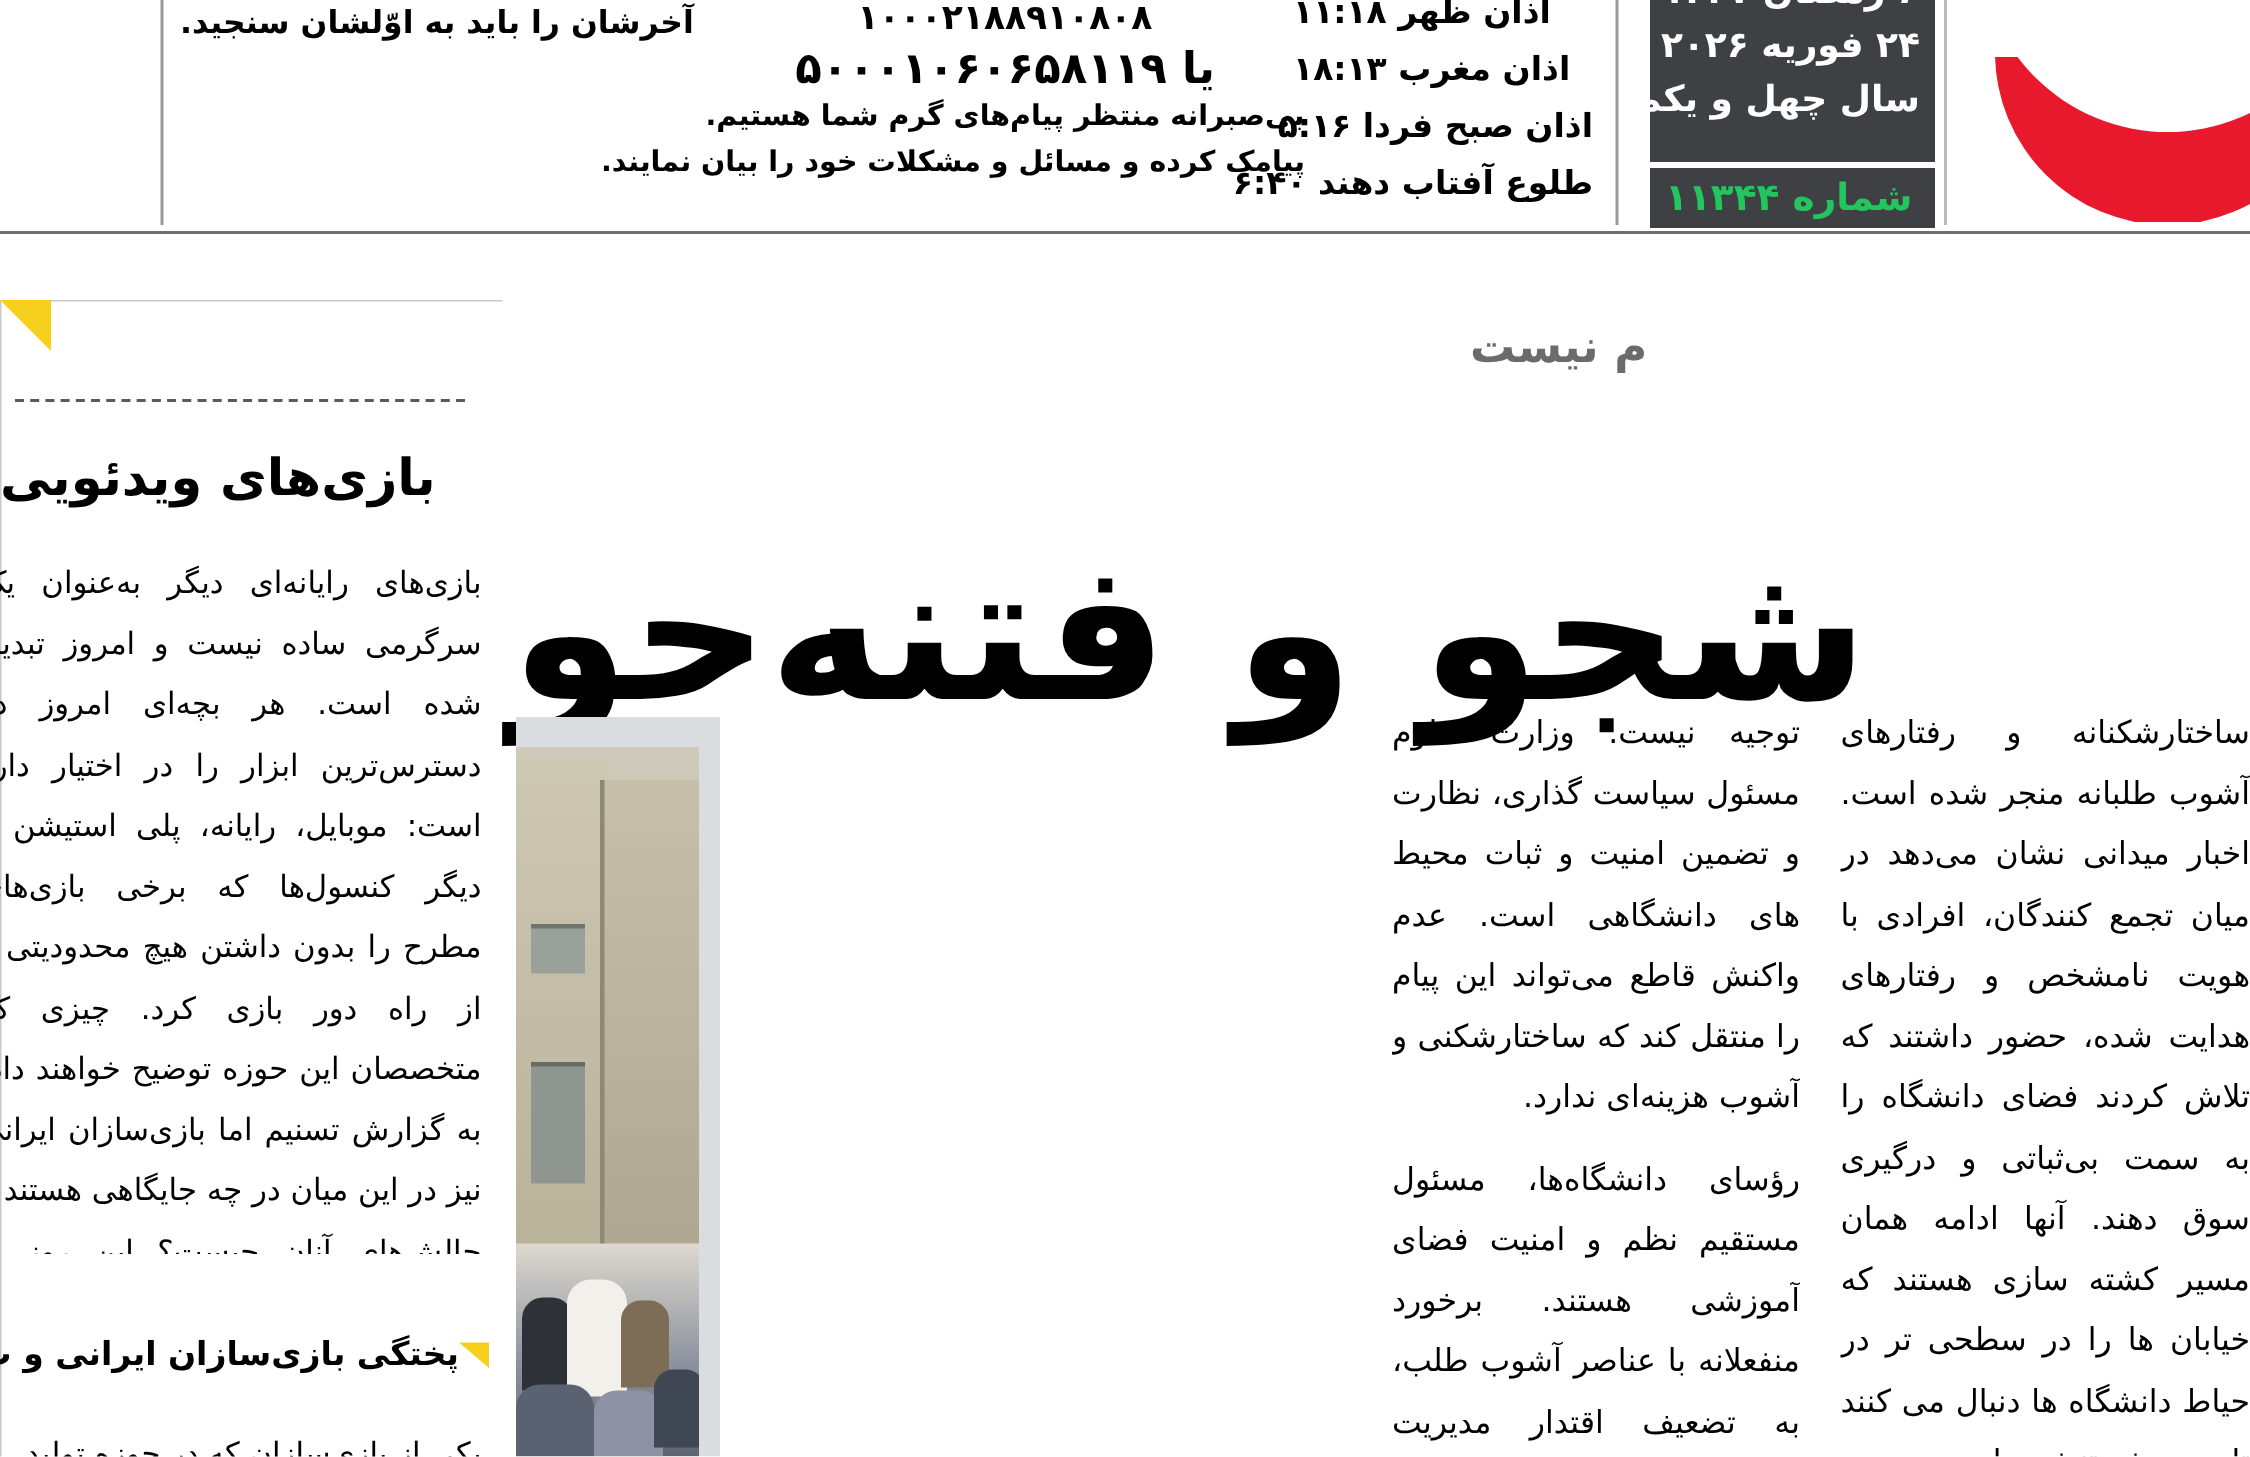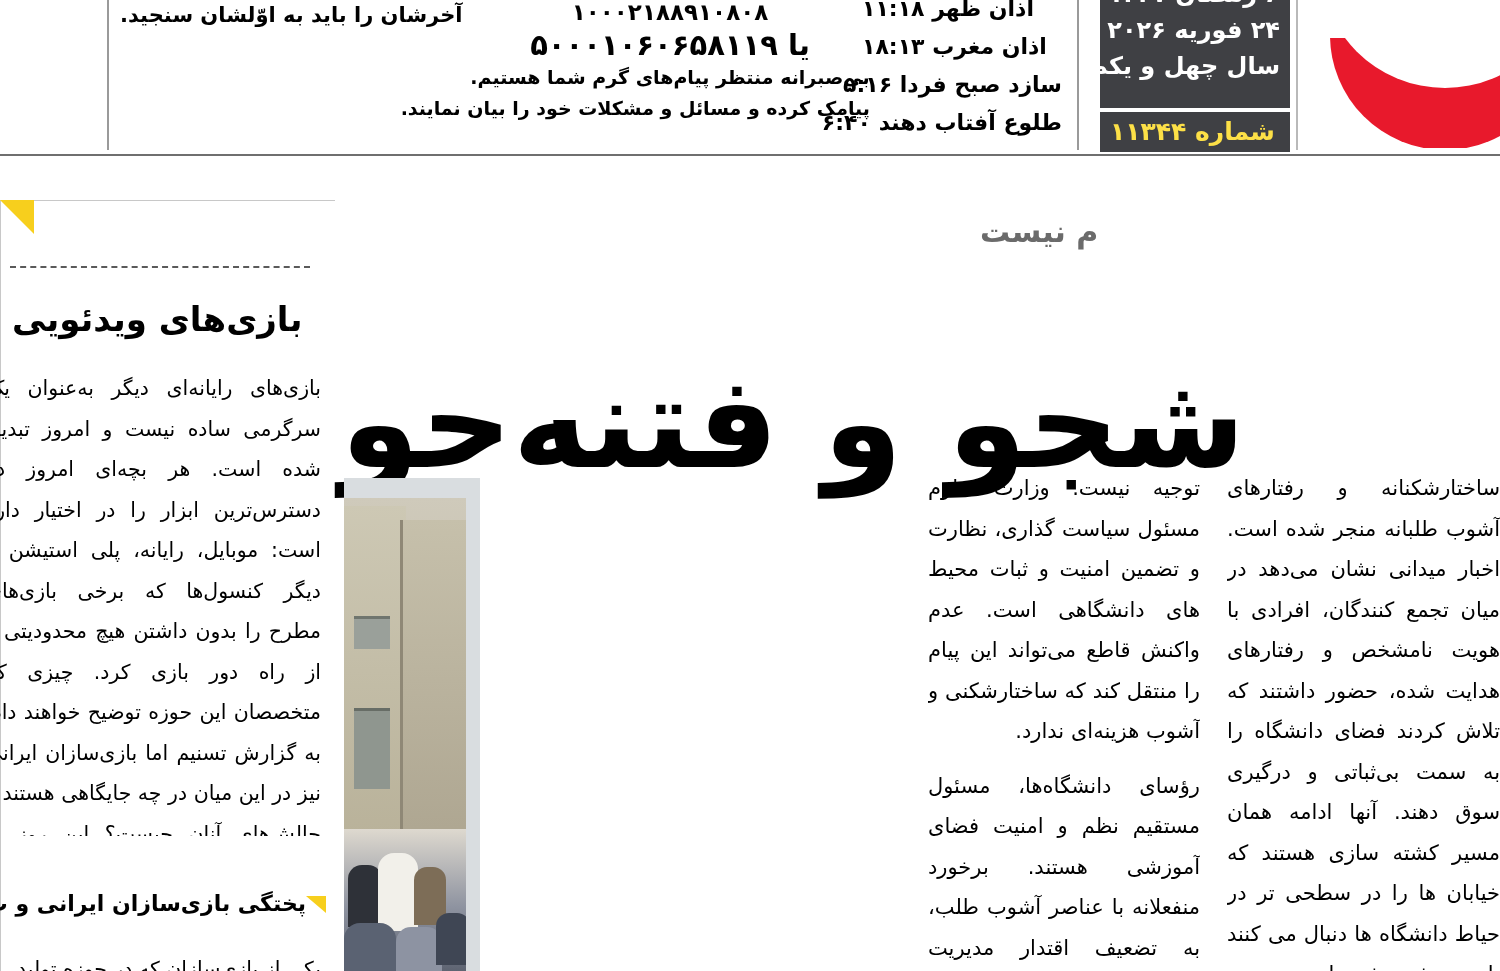--- a/index.html
+++ b/index.html
@@ -119,21 +119,21 @@
     line-height: 36px;
     white-space: nowrap;
     letter-spacing: 0.5px;
   }
   #issue-block {
     position: absolute;
     left: 1100px; top: 112px;
     width: 190px;
     height: 40px;
     background: #3f4044;
-    color: #fde047;
+    color: #22c55e;
     box-sizing: border-box;
     padding: 0 10px;
     text-align: left;
     line-height: 40px;
   }
   #issue-block span {
     font-size: 25px;
     font-weight: 700;
     letter-spacing: 0.5px;
     white-space: nowrap;
@@ -193,21 +193,21 @@
   }
   #sidebar-dashes {
     position: absolute;
     left: 10px; top: 110px;
     width: 300px;
     height: 0;
     border-top: 2px dashed #5a5a5a;
   }
   #sidebar-title {
     position: absolute;
-    left: 12px; top: 140px;
+    left: 0px; top: 140px;
     width: 320px;
     text-align: left;
     font-size: 34px;
     font-weight: 700;
     line-height: 46px;
     white-space: nowrap;
     letter-spacing: -0.5px;
   }
   #sidebar-text {
     position: absolute;
@@ -383,21 +383,21 @@
   <div id="prayer-cell">
     <div class="prayer-row">
       <span class="pl">اذان ظهر</span>
       <span class="pv">۱۱:۱۸</span>
     </div>
     <div class="prayer-row">
       <span class="pl">اذان مغرب</span>
       <span class="pv">۱۸:۱۳</span>
     </div>
     <div class="prayer-row">
-      <span class="pl">سازد صبح فردا</span>
+      <span class="pl">اذان صبح فردا</span>
       <span class="pv">۵:۱۶</span>
     </div>
     <div class="prayer-row">
       <span class="pl">طلوع آفتاب دهند</span>
       <span class="pv">۶:۴۰</span>
     </div>
   </div>
 
   <div id="date-block">
     <div>۶ رمضان ۱۴۴۷</div>

